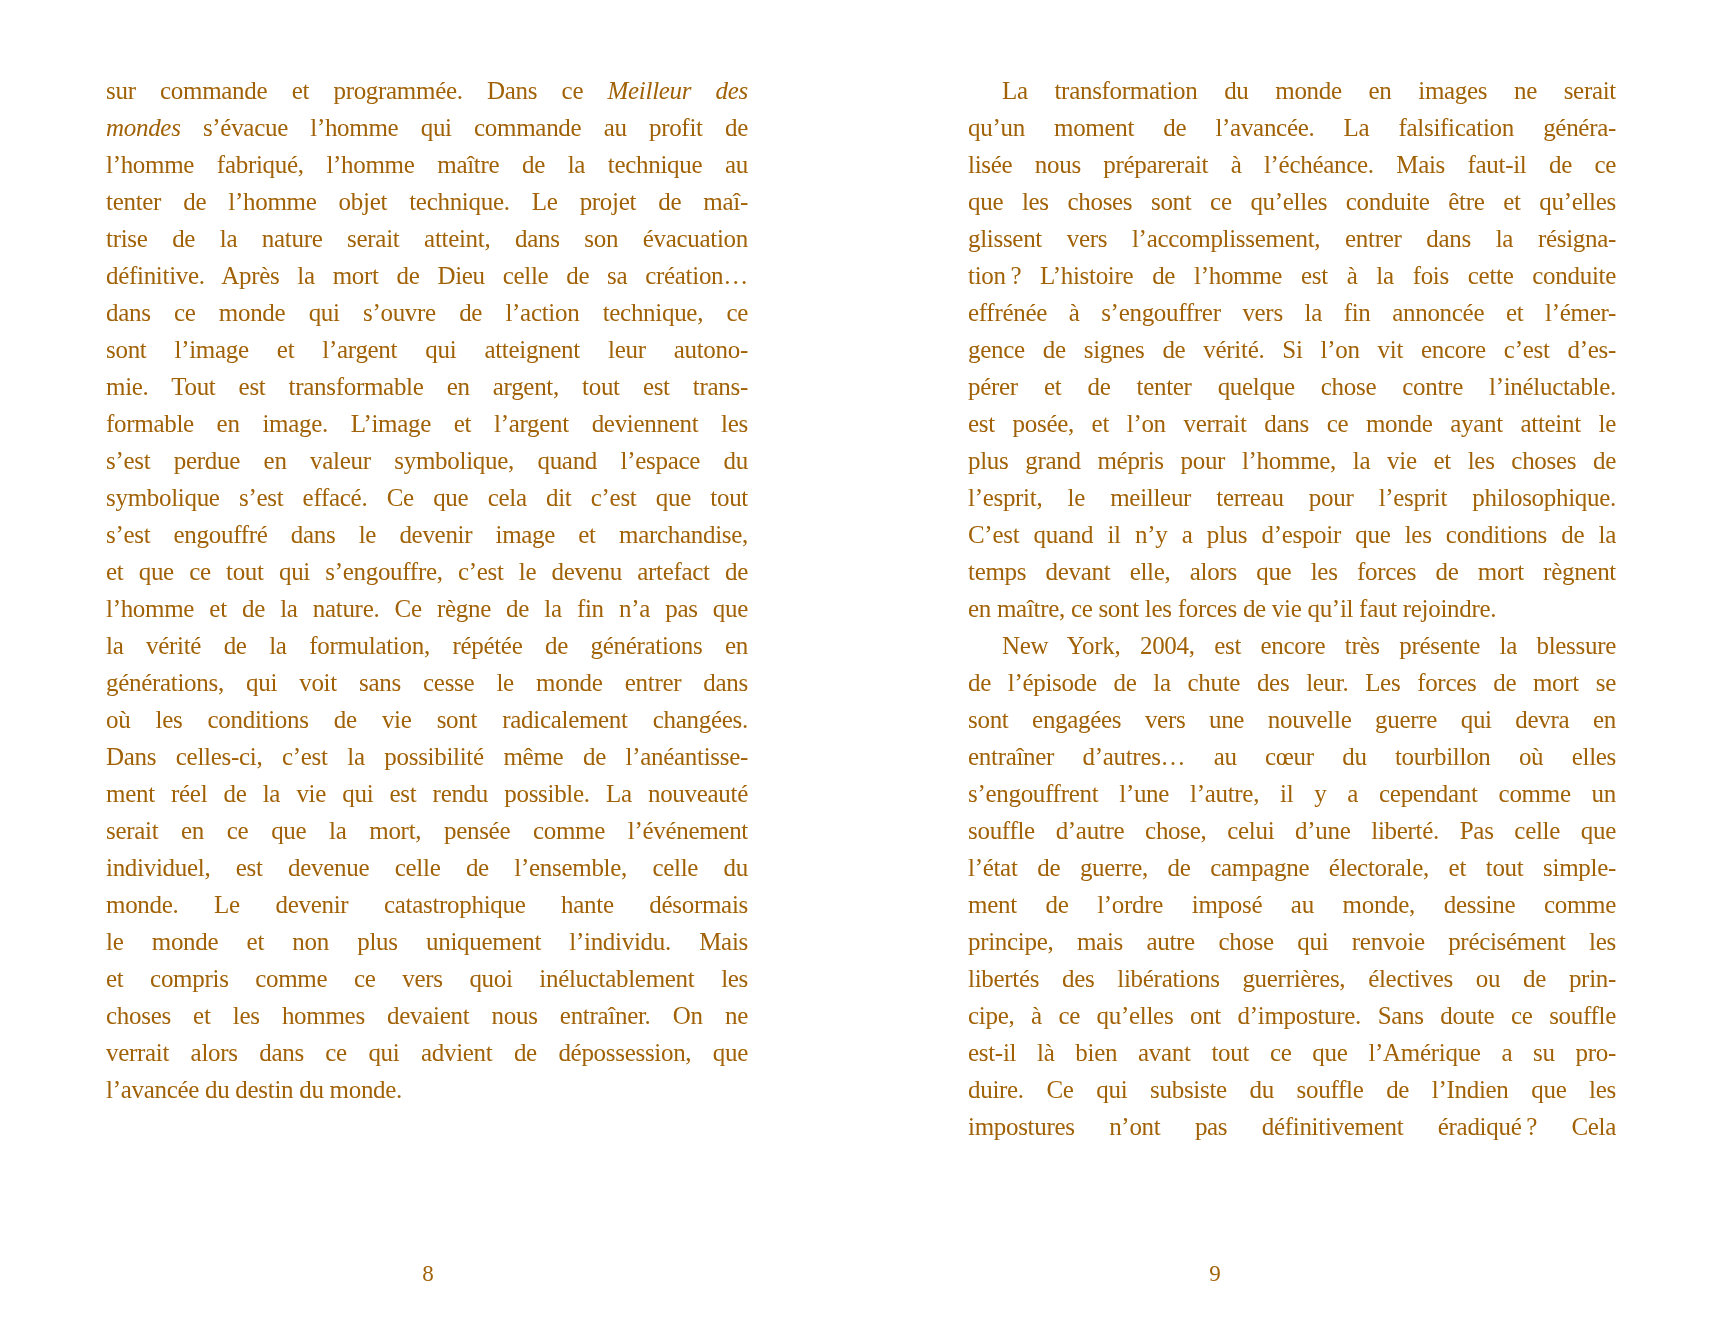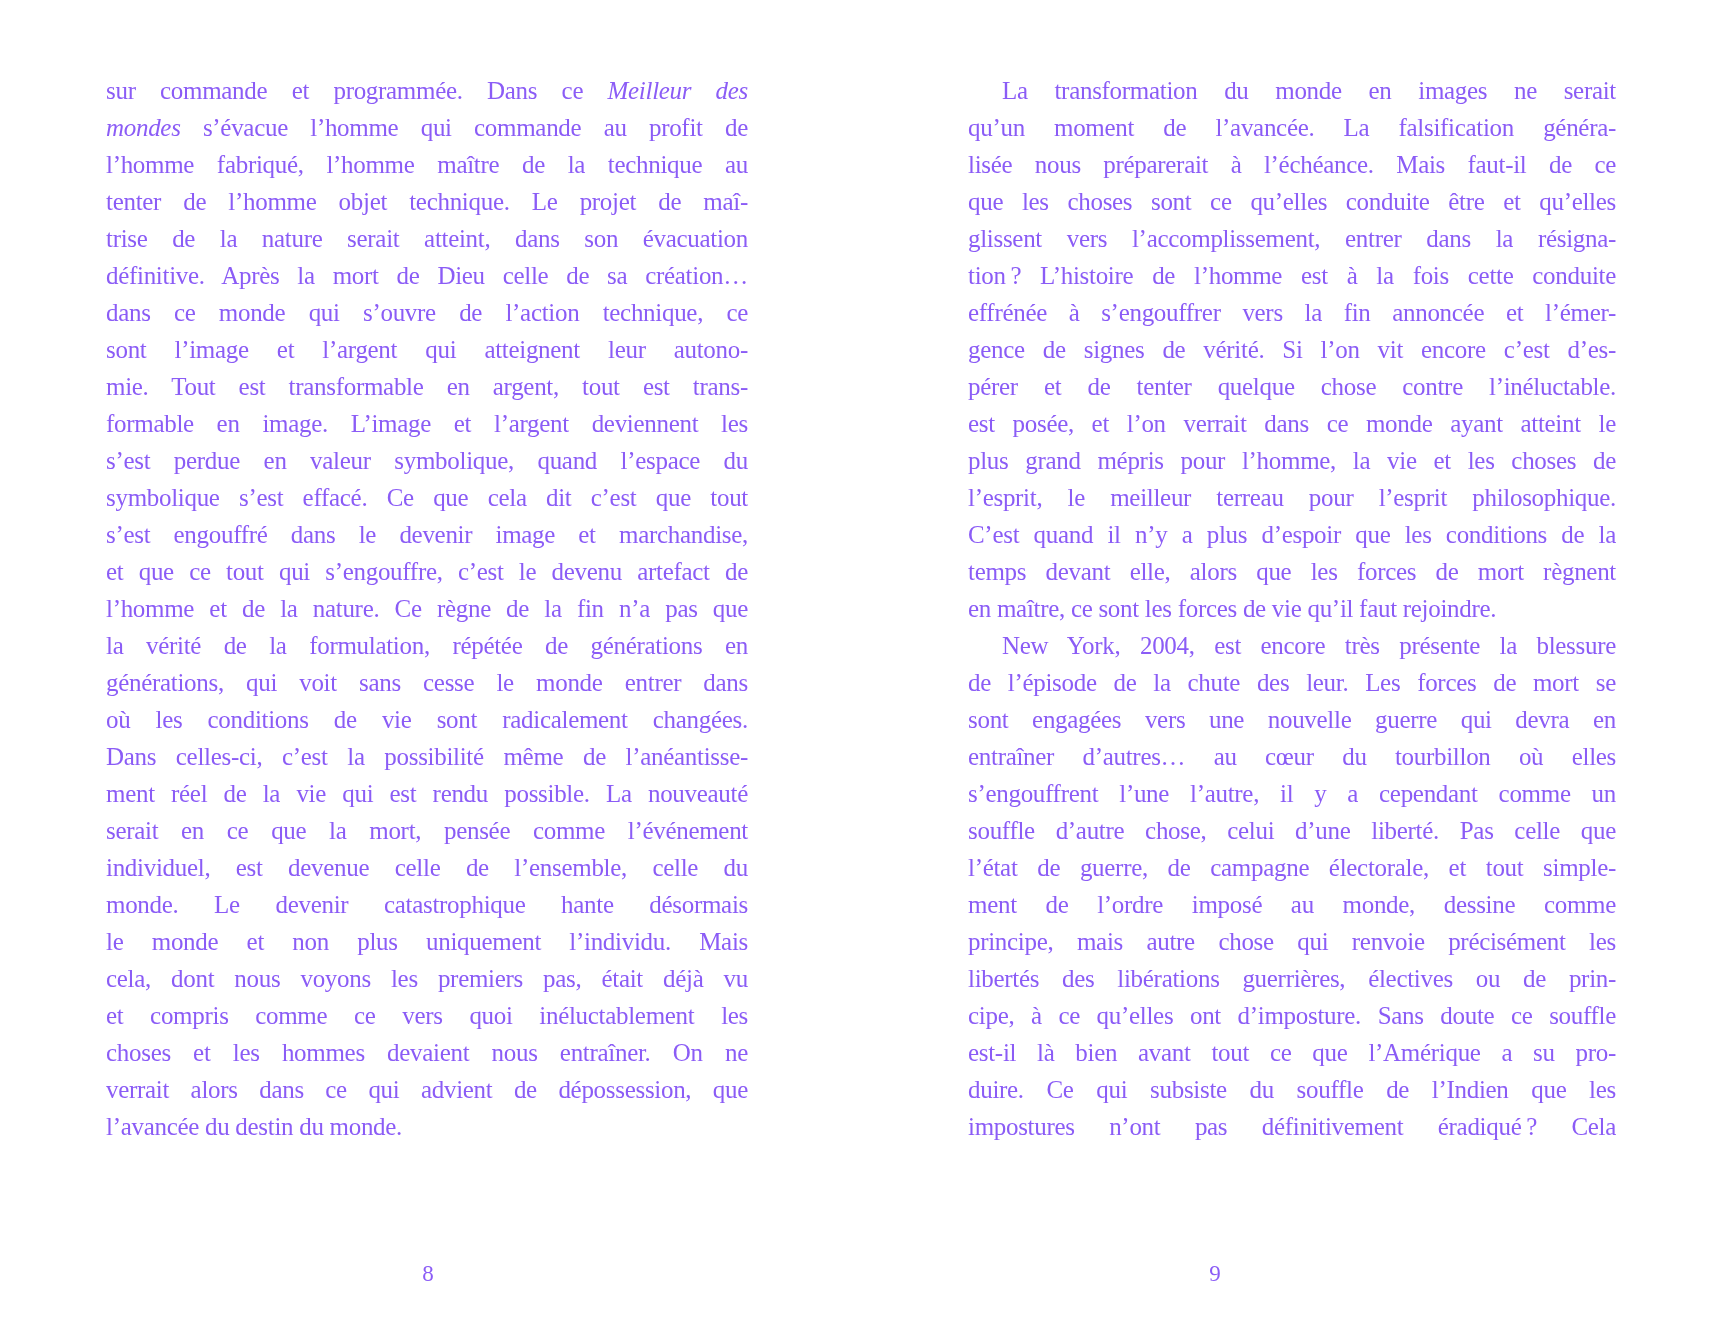--- a/index.html
+++ b/index.html
@@ -8,21 +8,21 @@
     padding: 0;
     background: #ffffff;
   }
   .spread {
     position: relative;
     width: 1732px;
     height: 1338px;
     background: #ffffff;
     overflow: hidden;
     font-family: "Liberation Serif", "DejaVu Serif", serif;
-    color: #8b5cf6;
+    color: #a16207;
   }
   .text-column {
     position: absolute;
     top: 72px;
     font-size: 25px;
     line-height: 37px;
     letter-spacing: -0.3px;
   }
   .col-left  { left: 106px; width: 642px; }
   .col-right { left: 968px; width: 648px; }
@@ -69,21 +69,20 @@
       <div class="line"><span>l’homme et de la nature. Ce règne de la fin n’a pas que</span></div>
       <div class="line"><span>la vérité de la formulation, répétée de générations en</span></div>
       <div class="line"><span>générations, qui voit sans cesse le monde entrer dans</span></div>
       <div class="line"><span>où les conditions de vie sont radicalement changées.</span></div>
       <div class="line"><span>Dans celles-ci, c’est la possibilité même de l’anéantisse-</span></div>
       <div class="line"><span>ment réel de la vie qui est rendu possible. La nouveauté</span></div>
       <div class="line"><span>serait en ce que la mort, pensée comme l’événement</span></div>
       <div class="line"><span>individuel, est devenue celle de l’ensemble, celle du</span></div>
       <div class="line"><span>monde. Le devenir catastrophique hante désormais</span></div>
       <div class="line"><span>le monde et non plus uniquement l’individu. Mais</span></div>
-      <div class="line"><span>cela, dont nous voyons les premiers pas, était déjà vu</span></div>
       <div class="line"><span>et compris comme ce vers quoi inéluctablement les</span></div>
       <div class="line"><span>choses et les hommes devaient nous entraîner. On ne</span></div>
       <div class="line"><span>verrait alors dans ce qui advient de dépossession, que</span></div>
       <div class="line align-left"><span>l’avancée du destin du monde.</span></div>
     </div>
 
   <div class="text-column col-right">
       <div class="line indent"><span>La transformation du monde en images ne serait</span></div>
       <div class="line"><span>qu’un moment de l’avancée. La falsification généra-</span></div>
       <div class="line"><span>lisée nous préparerait à l’échéance. Mais faut-il de ce</span></div>

